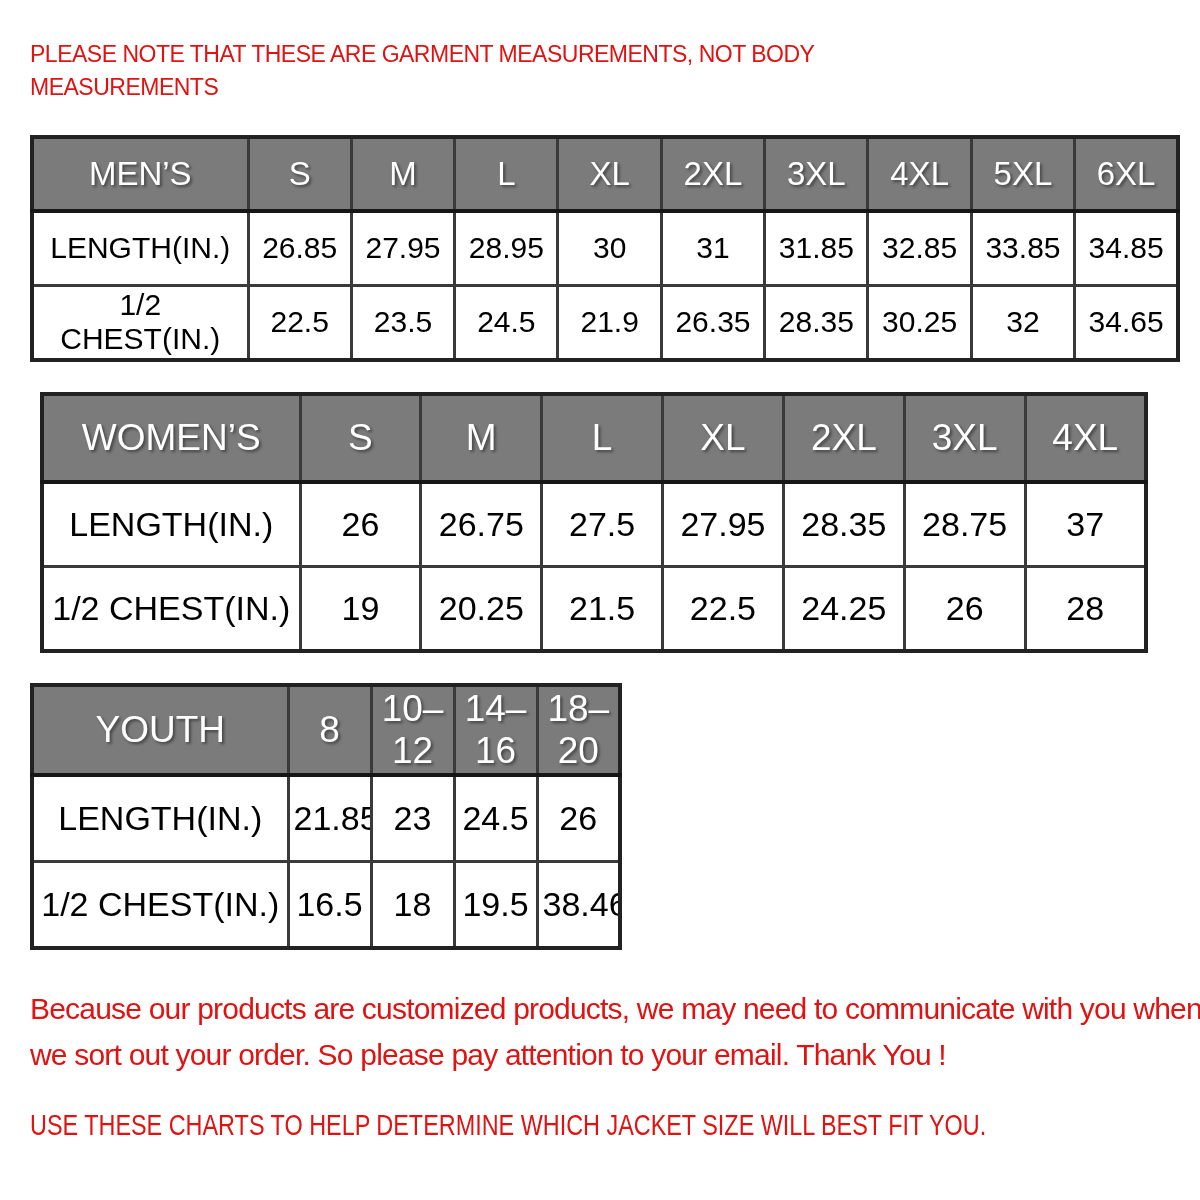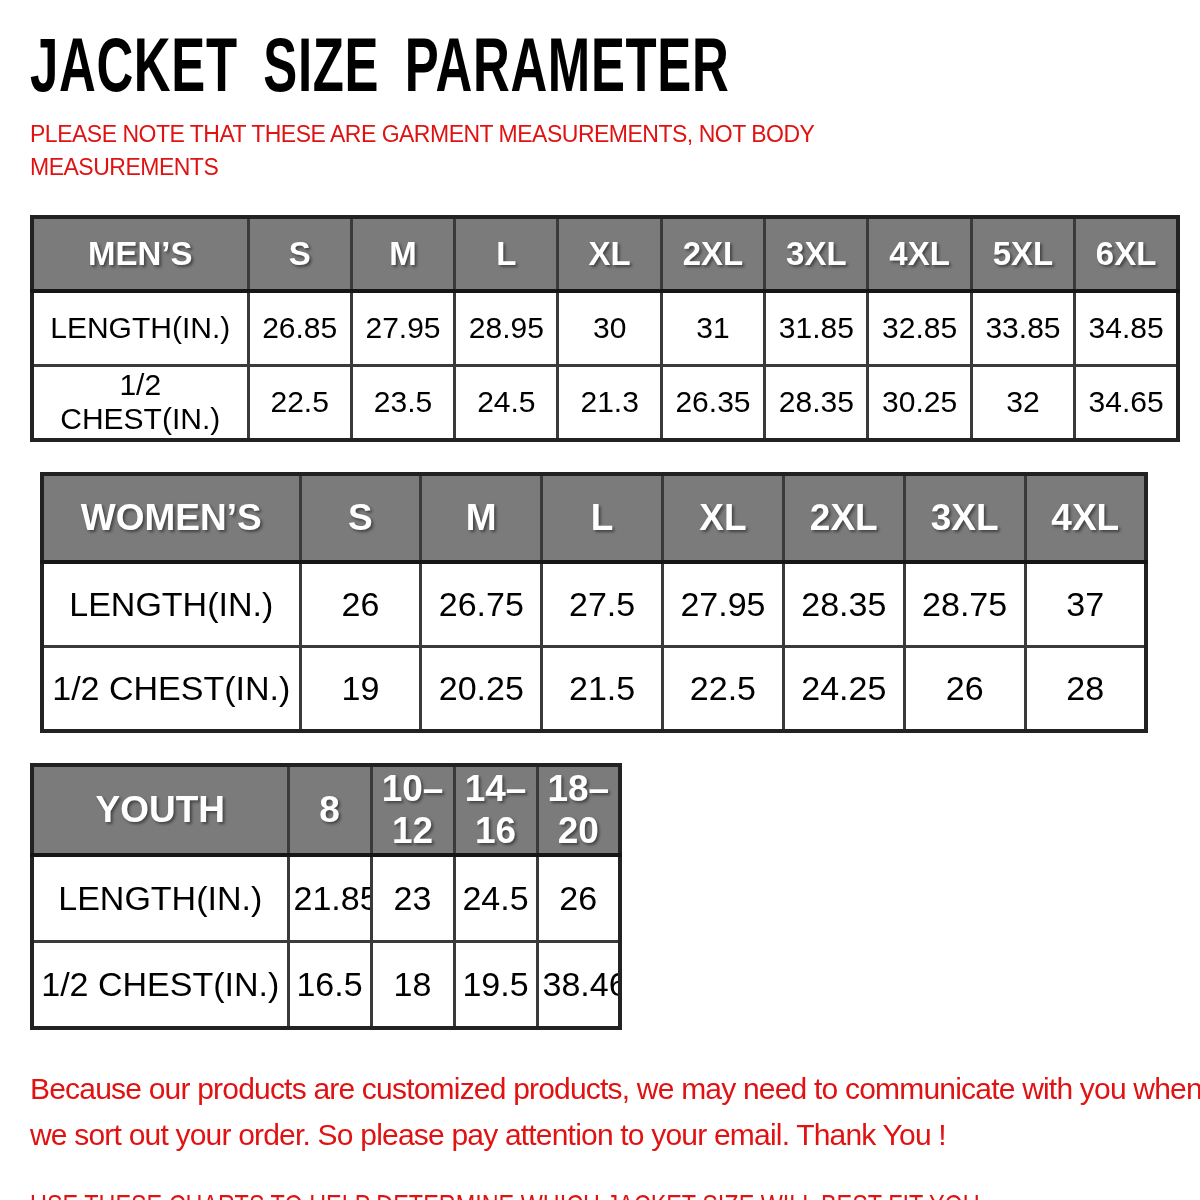--- a/index.html
+++ b/index.html
@@ -56,21 +56,21 @@
     vertical-align: middle;
     padding: 0 4px;
     overflow: hidden;
   }
   table.size-table {
     border: 4px solid #222222;
   }
   table.size-table thead th {
     background: #7b7b7b;
     color: #ffffff;
-    font-weight: 700;
+    font-weight: 400;
     text-shadow: 2px 2px 3px rgba(0,0,0,0.45);
     border-bottom: 4px solid #161616;
   }
   table.size-table td {
     color: #000000;
   }
   
   table.mens { width: 1150px; }
   table.mens thead th { height: 70px; font-size: 33px; }
   table.mens td { height: 71px; font-size: 30px; }
@@ -102,21 +102,20 @@
     letter-spacing: 0px;
     transform: scaleX(0.78);
     transform-origin: left center;
   }
 </style>
 </head>
 <body>
 
 <div class="page">
 
-  <h1 class="title"><span>JACKET SIZE PARAMETER</span></h1>
 
   <div class="note" style="color:#e01212">PLEASE NOTE THAT THESE ARE GARMENT MEASUREMENTS, NOT BODY MEASUREMENTS</div>
 
   <table class="size-table mens">
     <colgroup>
       <col style="width:216px">
       <col>
         <col>
         <col>
         <col>
@@ -151,21 +150,21 @@
         <td>31.85</td>
         <td>32.85</td>
         <td>33.85</td>
         <td>34.85</td>
       </tr>
       <tr>
         <td>1/2 CHEST(IN.)</td>
         <td>22.5</td>
         <td>23.5</td>
         <td>24.5</td>
-        <td>21.3</td>
+        <td>21.9</td>
         <td>26.35</td>
         <td>28.35</td>
         <td>30.25</td>
         <td>32</td>
         <td>34.65</td>
       </tr>
     </tbody>
   </table>
 
   <table class="size-table womens">

